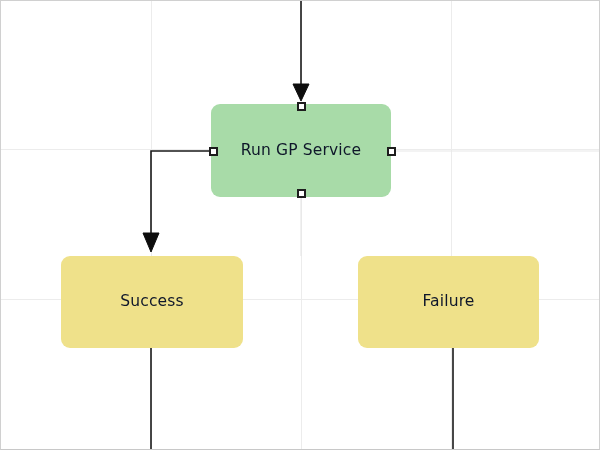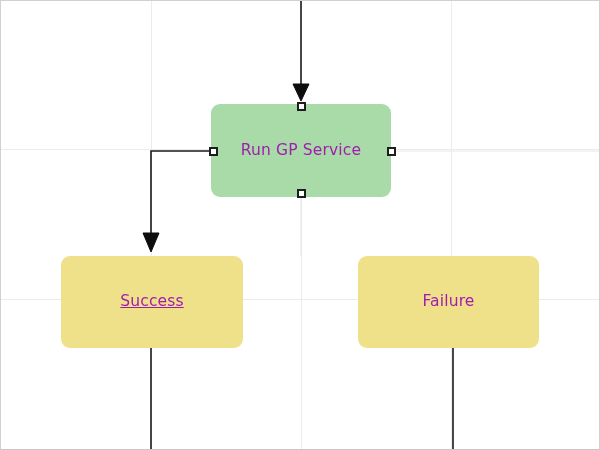--- a/index.html
+++ b/index.html
@@ -58,21 +58,21 @@
   
   .node {
     position: absolute;
     box-sizing: border-box;
     border-radius: 9px;
     display: flex;
     align-items: center;
     justify-content: center;
     font-size: 15.5px;
     letter-spacing: .15px;
-    color: #a21caf;
+    color: #0f172a;
     user-select: none;
   }
   .node-label {
     display: block;
     line-height: 1;
   }
   .node.green { background: #a8dba8; }
   .node.yellow { background: #efe18a; }
 
   
@@ -119,21 +119,21 @@
 
   <div class="node green" style="left:210px; top:103px; width:180px; height:93px;">
     <span class="node-label">Run GP Service</span>
   </div>
 
   <div class="port" style="left:300px; top:105px;"></div>
   <div class="port" style="left:212px; top:150px;"></div>
   <div class="port" style="left:390px; top:150px;"></div>
   <div class="port" style="left:300px; top:192px;"></div>
 
-  <div class="node yellow" style="left:60px; top:255px; width:182px; height:92px;text-decoration:underline;">
+  <div class="node yellow" style="left:60px; top:255px; width:182px; height:92px;">
     <span class="node-label">Success</span>
   </div>
 
   <div class="node yellow" style="left:357px; top:255px; width:181px; height:92px;">
     <span class="node-label">Failure</span>
   </div>
 
 </div>
 
 </body></html>

